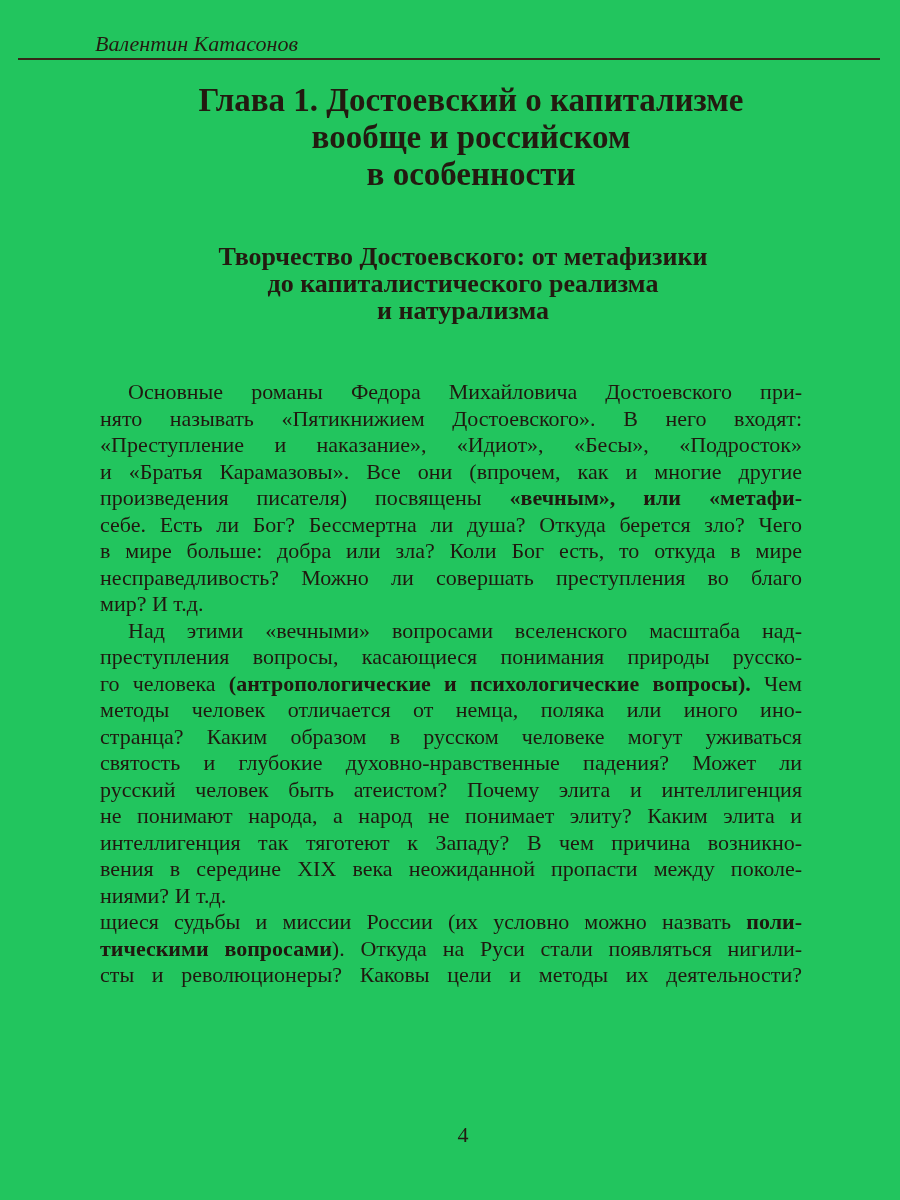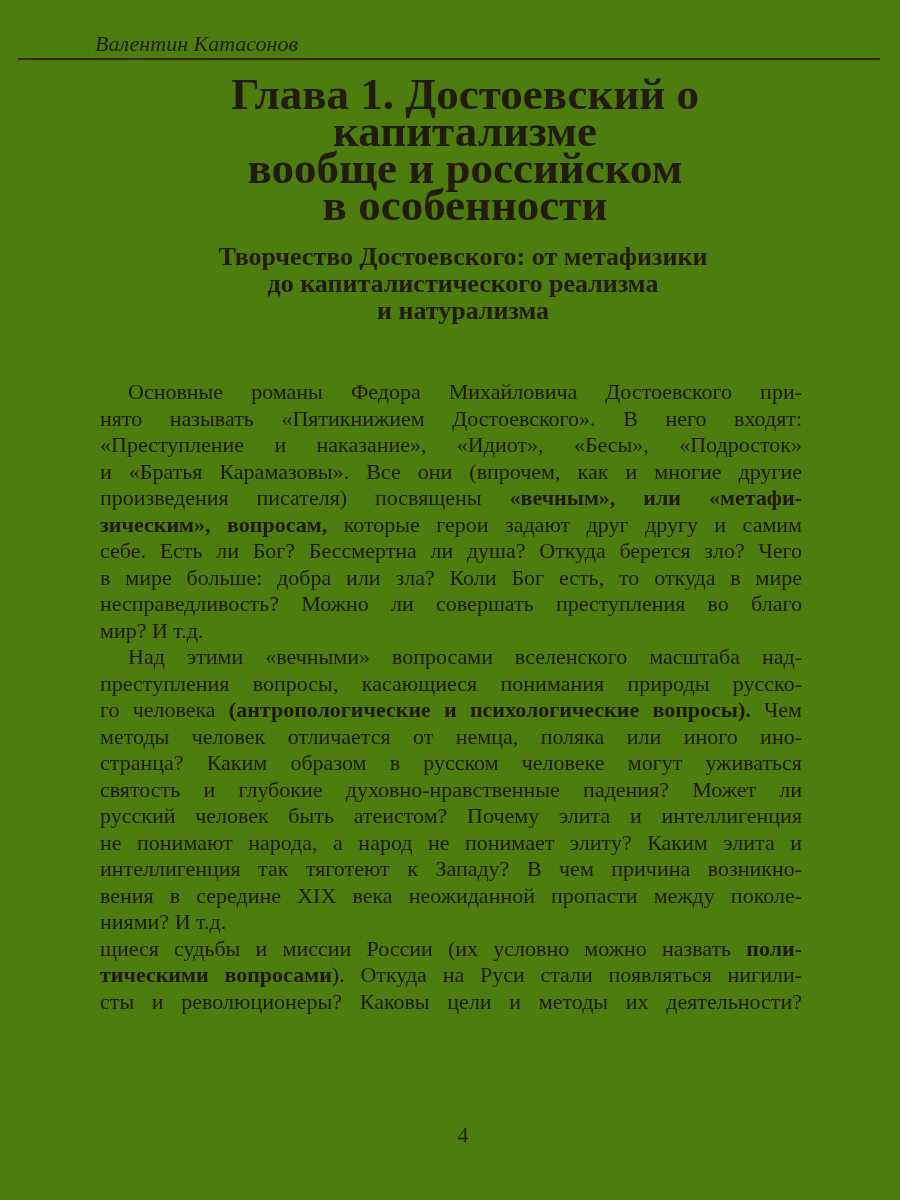--- a/index.html
+++ b/index.html
@@ -4,21 +4,21 @@
 <style>
   html, body {
     margin: 0;
     padding: 0;
     background: #ffffff;
   }
   .page {
     position: relative;
     width: 900px;
     height: 1200px;
-    background: #4d7c0f;
+    background: #22c55e;
     overflow: hidden;
     font-family: "Liberation Serif", "DejaVu Serif", serif;
     color: #20180f;
   }
   .author {
     position: absolute;
     left: 95px;
     top: 32px;
     font-style: italic;
     font-size: 22px;
@@ -31,24 +31,24 @@
     top: 58px;
     width: 862px;
     height: 2px;
     background: #362818;
   }
   .chapter {
     position: absolute;
     left: 100px;
     top: 74px;
     width: 726px;
-    margin: 2px;
+    margin: 8px;
     text-align: center;
     font-weight: bold;
-    font-size: 45px;
+    font-size: 33px;
     line-height: 37px;
     color: #231a10;
   }
   .section {
     position: absolute;
     left: 100px;
     top: 243px;
     width: 726px;
     margin: 0;
     text-align: center;
@@ -113,21 +113,20 @@
       <div>и натурализма</div>
     </h2>
 
   <div class="bodytext" id="body-text">
       <div class="para">
         <div class="line indent"><span>Основные романы Федора Михайловича Достоевского при-</span></div>
         <div class="line"><span>нято называть «Пятикнижием Достоевского». В него входят:</span></div>
         <div class="line"><span>«Преступление и наказание», «Идиот», «Бесы», «Подросток»</span></div>
         <div class="line"><span>и «Братья Карамазовы». Все они (впрочем, как и многие другие</span></div>
         <div class="line"><span>произведения писателя) посвящены </span><span class="bi">«вечным», или «метафи-</span></div>
-        <div class="line"><span class="bi">зическим», вопросам,</span><span> которые герои задают друг другу и самим</span></div>
         <div class="line"><span>себе. Есть ли Бог? Бессмертна ли душа? Откуда берется зло? Чего</span></div>
         <div class="line"><span>в мире больше: добра или зла? Коли Бог есть, то откуда в мире</span></div>
         <div class="line"><span>несправедливость? Можно ли совершать преступления во благо</span></div>
         <div class="line last"><span>мир? И т.д.</span></div>
       </div>
       <div class="para">
         <div class="line indent"><span>Над этими «вечными» вопросами вселенского масштаба над-</span></div>
         <div class="line"><span>преступления вопросы, касающиеся понимания природы русско-</span></div>
         <div class="line"><span>го человека </span><span class="bi">(антропологические и психологические вопросы).</span><span> Чем</span></div>
         <div class="line"><span>методы человек отличается от немца, поляка или иного ино-</span></div>

